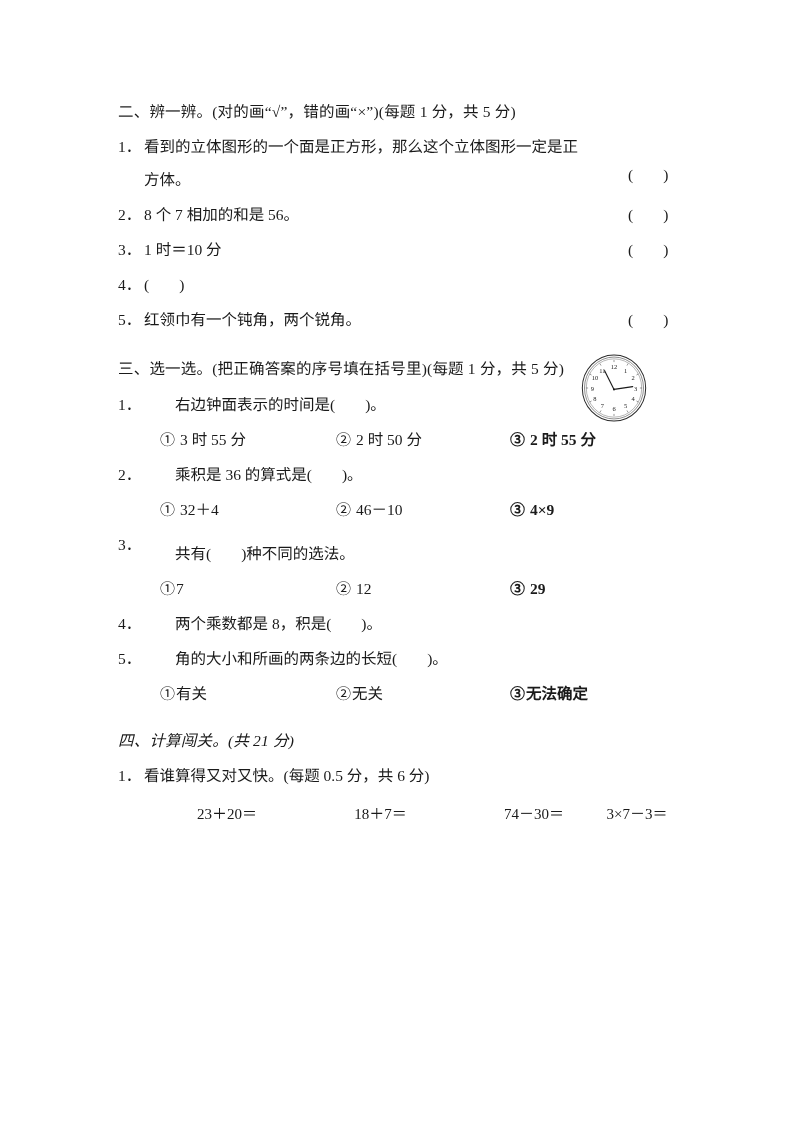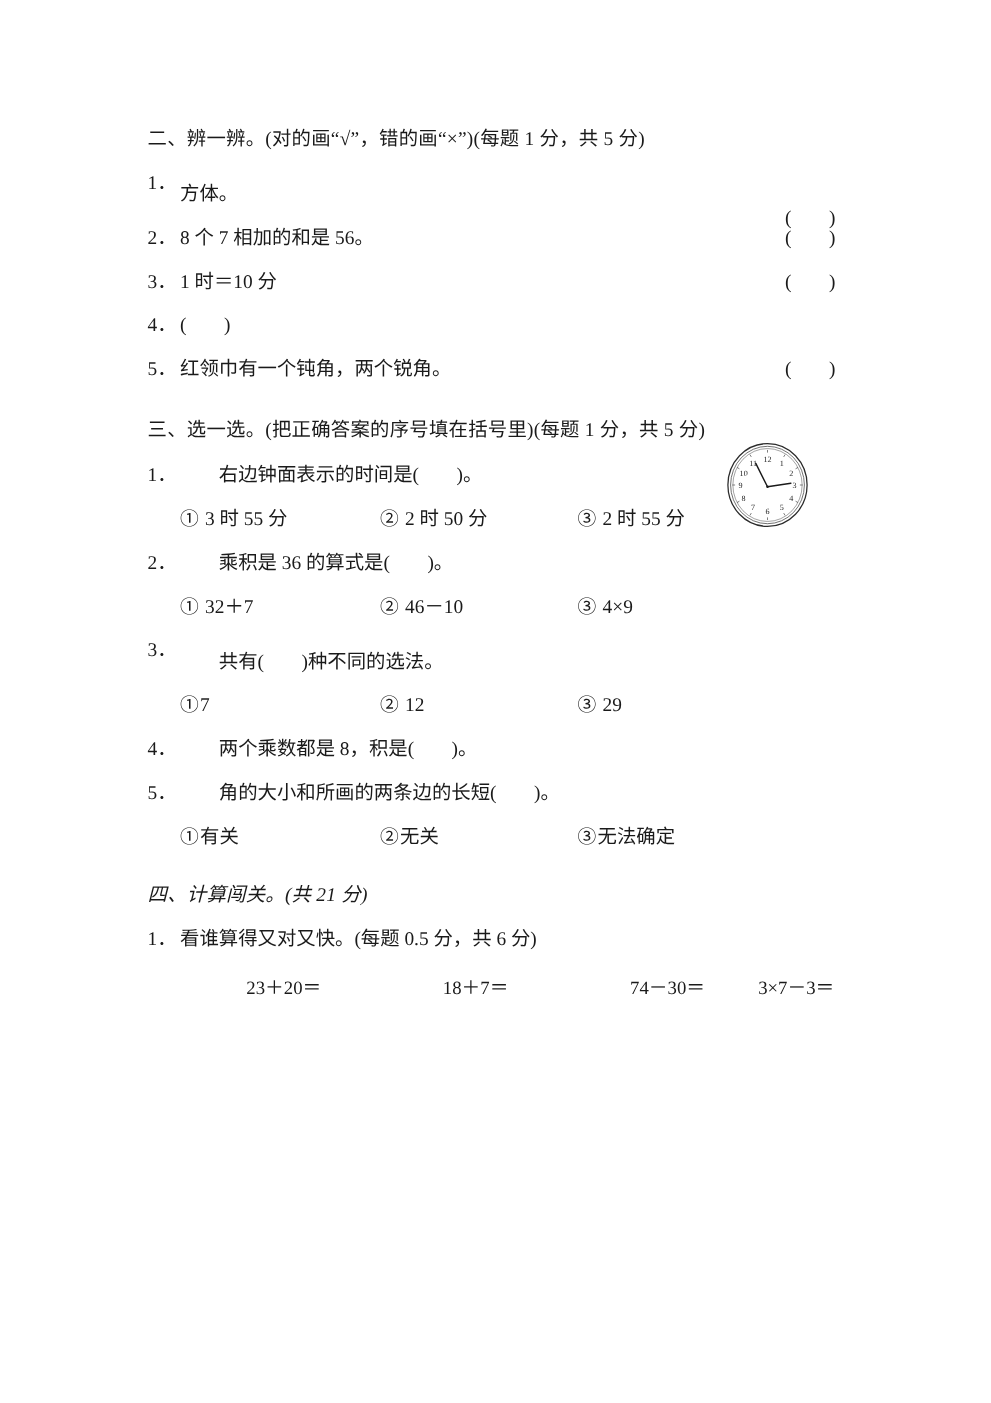--- a/index.html
+++ b/index.html
@@ -85,24 +85,25 @@
     display: block;
     margin: 0 0 11px 0;
     padding-left: 26px;
     font-size: 15.5px;
     line-height: 1.55;
     white-space: nowrap;
   }
   .opt {
     display: inline-block;
     vertical-align: top;
+    margin-left: 16px;
   }
   .opt.c1 { width: 160px; }
   .opt.c2 { width: 158px; }
-  .opt.c3 { width: auto; }
+  .opt.c3 { width: auto; font-weight: bold; }
   .circ {
     font-size: 15px;
   }
   .opt-label { margin-left: 1px; }
   .opt-label.sp { margin-left: 5px; }
 
   
   .gap-sec { height: 14px; }
   .gap-sm { height: 3px; }
 
@@ -139,20 +140,21 @@
 
 <div class="page">
 
   <div class="content">
 
     <div class="section-head">二、辨一辨。(对的画“√”，错的画“×”)(每题 1 分，共 5 分)</div>
 
     <div class="q-row">
       <span class="q-num">1．</span>
       <span class="q-body">
+        <span class="q-text">看到的立体图形的一个面是正方形，那么这个立体图形一定是正</span>
         <span class="cont-line">方体。</span>
         <span class="paren" style="top:28px;">
           <span class="lp">(</span><span>)</span>
         </span>
       </span>
     </div>
 
     <div class="q-row">
       <span class="q-num">2．</span>
       <span class="q-body">
@@ -204,21 +206,21 @@
       <span class="opt c1"><span class="circ">①</span><span class="opt-label sp">3 时 55 分</span></span><span class="opt c2"><span class="circ">②</span><span class="opt-label sp">2 时 50 分</span></span><span class="opt c3"><span class="circ">③</span><span class="opt-label sp">2 时 55 分</span></span>
     </div>
 
     <div class="q-row">
       <span class="q-num">2．</span>
       <span class="q-body">
         <span class="q-text inline-paren"><span>乘积是 36 的算式是(</span><span class="gap"></span><span>)。</span></span>
       </span>
     </div>
     <div class="opt-row">
-      <span class="opt c1"><span class="circ">①</span><span class="opt-label sp">32＋7</span></span><span class="opt c2"><span class="circ">②</span><span class="opt-label sp">46－10</span></span><span class="opt c3"><span class="circ">③</span><span class="opt-label sp">4×9</span></span>
+      <span class="opt c1"><span class="circ">①</span><span class="opt-label sp">32＋4</span></span><span class="opt c2"><span class="circ">②</span><span class="opt-label sp">46－10</span></span><span class="opt c3"><span class="circ">③</span><span class="opt-label sp">4×9</span></span>
     </div>
 
     <div class="q-row">
       <span class="q-num">3．</span>
       <span class="q-body">
         <span class="cont-line inline-paren"><span>共有(</span><span class="gap"></span><span>)种不同的选法。</span></span>
       </span>
     </div>
     <div class="opt-row">
       <span class="opt c1"><span class="circ">①</span><span class="opt-label">7</span></span><span class="opt c2"><span class="circ">②</span><span class="opt-label sp">12</span></span><span class="opt c3"><span class="circ">③</span><span class="opt-label sp">29</span></span>

